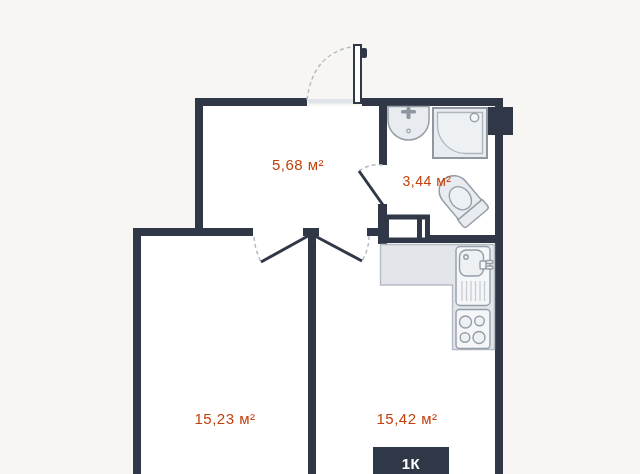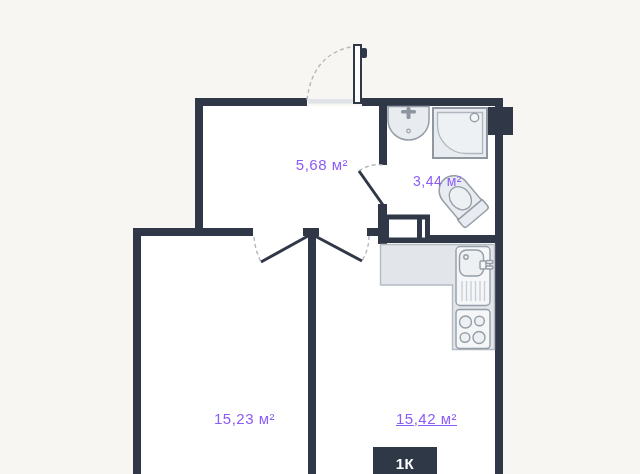--- a/index.html
+++ b/index.html
@@ -8,30 +8,30 @@
     width:640px;height:474px;
     background:#f7f6f3;
     overflow:hidden;
     font-family:"Liberation Sans", sans-serif;
   }
   .white-area{position:absolute;background:#ffffff;}
   .wall{position:absolute;background:#303747;}
   svg.overlay{position:absolute;left:0;top:0;}
   .room-label{
     position:absolute;
-    color:#8b5cf6;
+    color:#c2410c;
     font-size:15px;
     letter-spacing:.5px;
-    text-align:right;
+    text-align:center;
     white-space:nowrap;
   }
   .room-label.small{font-size:14px;}
   .badge{
     position:absolute;
-    left:373px;top:447px;width:64px;height:27px;
+    left:373px;top:447px;width:76px;height:27px;
     background:#2e3847;color:#ffffff;
     font-size:15px;font-weight:700;
     display:flex;align-items:center;justify-content:center;
     padding-top:5px;box-sizing:border-box;
     letter-spacing:.5px;
   }
 </style>
 </head>
 <body>
 
@@ -128,17 +128,17 @@
 
     <g>
       <path d="M359,171 Q370,163 383,165" fill="none" stroke="#b4b9c0" stroke-width="1.4" stroke-dasharray="4 3"></path>
       <path d="M383,205 L359,171" stroke="#303747" stroke-width="3" fill="none"></path>
     </g>
   </svg>
 
   <div class="room-label" style="left:248px;top:156px;width:100px;">5,68 м²</div>
   <div class="room-label small" style="left:392px;top:173px;width:70px;">3,44 м²</div>
   <div class="room-label" style="left:175px;top:410px;width:100px;">15,23 м²</div>
-  <div class="room-label" style="left:357px;top:410px;width:100px;text-decoration:underline;">15,42 м²</div>
+  <div class="room-label" style="left:357px;top:410px;width:100px;">15,42 м²</div>
 
   <div class="badge">1К</div>
 
 </div>
 
 </body></html>

